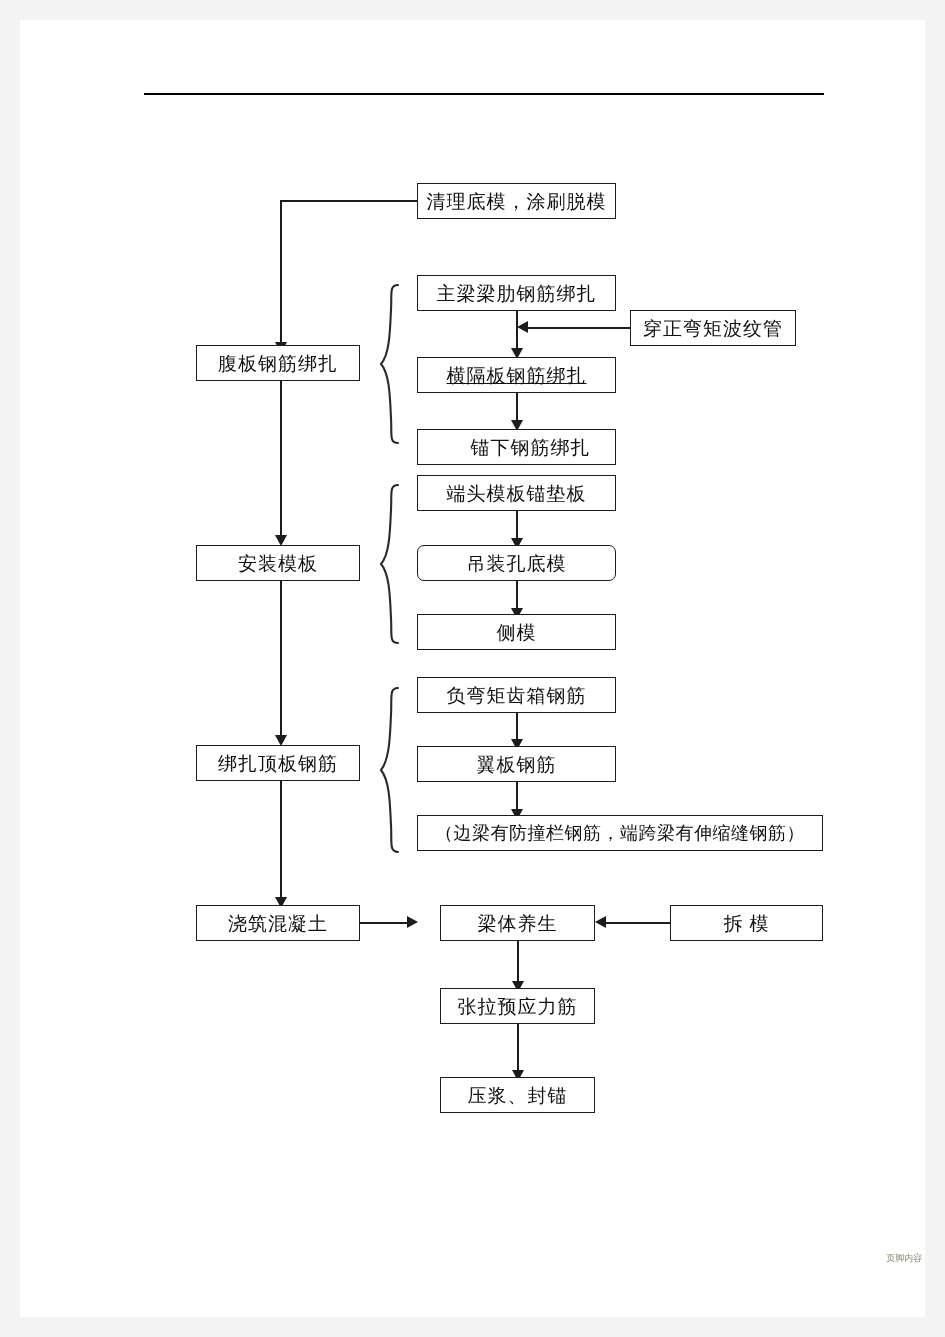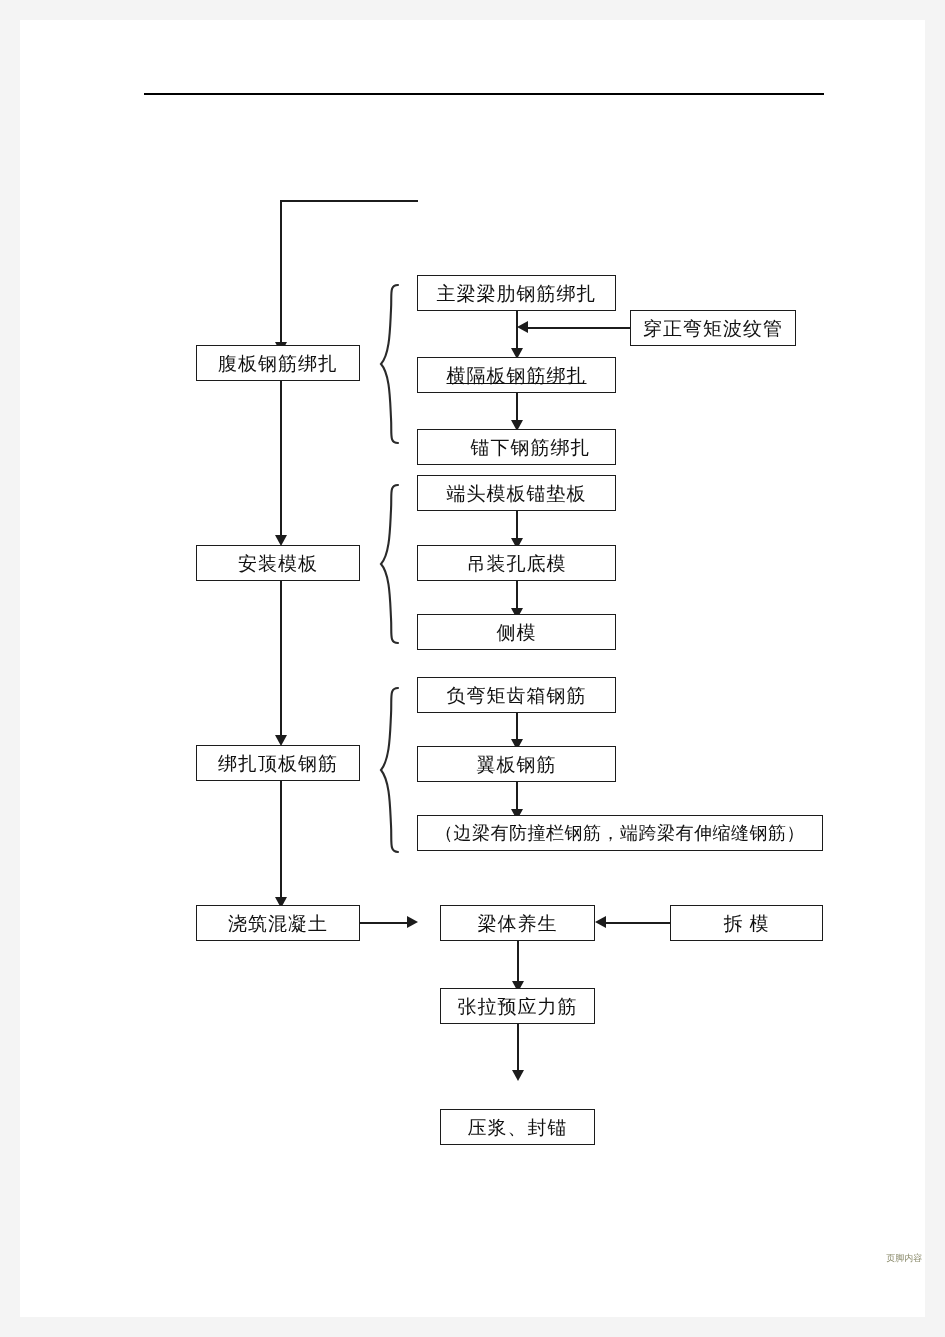--- a/index.html
+++ b/index.html
@@ -121,20 +121,21 @@
   .brace svg { display: block; }
 </style>
 </head>
 <body>
 
 <div id="page">
   <div id="canvas">
 
     <div class="hdr-rule"></div>
 
+    <div class="box" style="left:397px; top:163px; width:199px; height:36px;">清理底模，涂刷脱模</div>
 
     <div class="hline" style="left:260px; top:180px; width:138px;"></div>
     <div class="vline" style="left:260px; top:180px; height:144px;"></div>
     <div class="arrow-down" style="left:255px; top:322px;"></div>
 
     <div class="box" style="left:176px; top:325px; width:164px; height:36px;">腹板钢筋绑扎</div>
 
     <div class="brace" style="left:355px; top:262px; width:26px; height:164px;">
       <svg width="26" height="164" viewBox="0 0 26 164">
         <path d="M23 3 C14 3 17 12 16 28 C15 46 15 72 6 82 C15 92 15 118 16 136 C17 152 14 161 23 161" fill="none" stroke="#2a2a2a" stroke-width="2.1" stroke-linecap="round"></path>
@@ -167,21 +168,21 @@
       <svg width="26" height="164" viewBox="0 0 26 164">
         <path d="M23 3 C14 3 17 12 16 28 C15 46 15 72 6 82 C15 92 15 118 16 136 C17 152 14 161 23 161" fill="none" stroke="#2a2a2a" stroke-width="2.1" stroke-linecap="round"></path>
       </svg>
     </div>
 
     <div class="box" style="left:397px; top:455px; width:199px; height:36px;">端头模板锚垫板</div>
 
     <div class="vline" style="left:496px; top:491px; height:33px;"></div>
     <div class="arrow-down" style="left:491px; top:518px;"></div>
 
-    <div class="box" style="left:397px; top:525px; width:199px; height:36px;">吊装孔底模</div>
+    <div class="box" style="left:397px; top:525px; width:199px; height:36px;border-radius:7px;">吊装孔底模</div>
 
     <div class="vline" style="left:496px; top:561px; height:33px;"></div>
     <div class="arrow-down" style="left:491px; top:588px;"></div>
 
     <div class="box" style="left:397px; top:594px; width:199px; height:36px;">侧模</div>
 
     <div class="vline" style="left:260px; top:561px; height:160px;"></div>
     <div class="arrow-down" style="left:255px; top:715px;"></div>
 
     <div class="box" style="left:176px; top:725px; width:164px; height:36px;">绑扎顶板钢筋</div>
@@ -220,21 +221,21 @@
     <div class="box" style="left:650px; top:885px; width:153px; height:36px;">拆  模</div>
 
     <div class="vline" style="left:497px; top:921px; height:46px;"></div>
     <div class="arrow-down" style="left:492px; top:961px;"></div>
 
     <div class="box" style="left:420px; top:968px; width:155px; height:36px;">张拉预应力筋</div>
 
     <div class="vline" style="left:497px; top:1004px; height:52px;"></div>
     <div class="arrow-down" style="left:492px; top:1050px;"></div>
 
-    <div class="box" style="left:420px; top:1057px; width:155px; height:36px;margin-top:32px;">压浆、封锚</div>
+    <div class="box" style="left:420px; top:1057px; width:155px; height:36px;">压浆、封锚</div>
 
     <div class="ftr">
       <span>页脚内容</span>
       <span class="pg">6</span>
     </div>
 
   </div>
 </div>
 
 </body></html>

